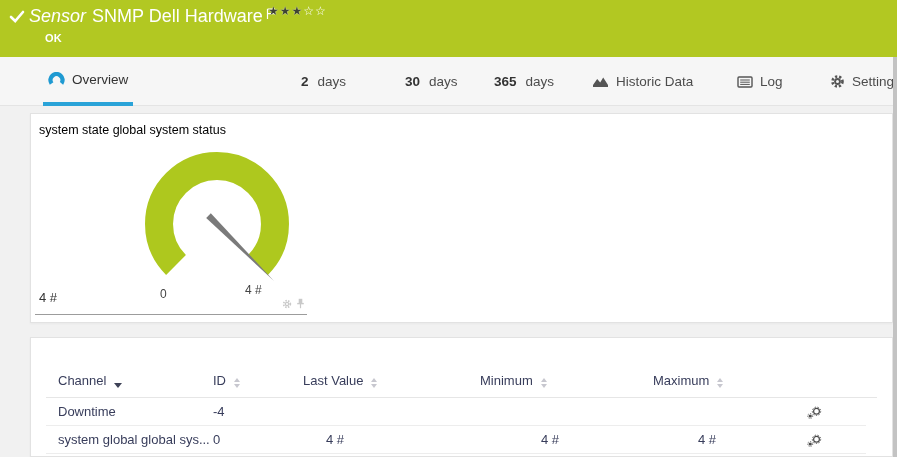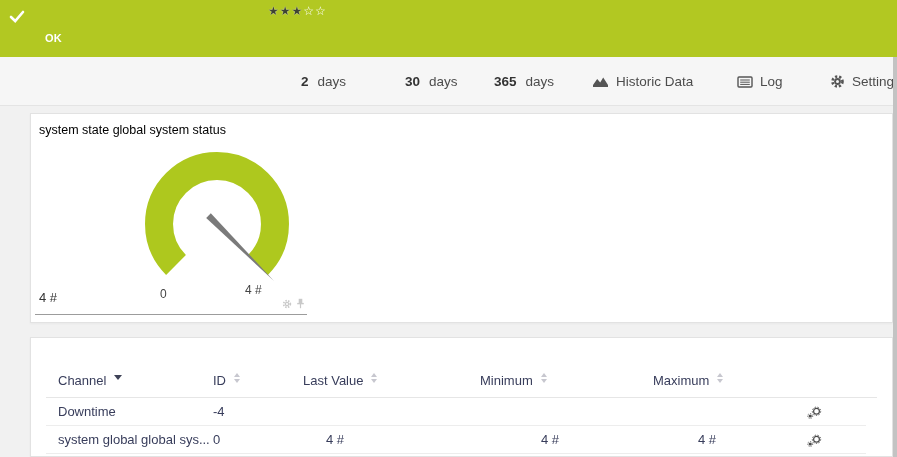--- a/index.html
+++ b/index.html
@@ -43,21 +43,21 @@
   .gauge-svg { position:absolute; left:96px; top:32px; }
   .gauge-min { position:absolute; left:129px; top:173px; font-size:12px; color:#444; }
   .gauge-max { position:absolute; left:214px; top:169px; font-size:12px; color:#444; }
   .gauge-current { position:absolute; left:8px; top:176px; font-size:13px; color:#333; }
   .gauge-tools { position:absolute; left:251px; top:184px; display:flex; gap:4px; align-items:center; }
   .gauge-tools svg { display:block; cursor:pointer; }
   .gauge-underline { position:absolute; left:4px; top:200px; width:272px; height:1px; background:#9c9c9c; }
 
   
   .thead { position:absolute; left:15px; right:15px; top:0; height:60px; border-bottom:1px solid #e6e6e6; }
-  .th { position:absolute; bottom:9px; display:flex; align-items:flex-start; gap:8px; font-size:13px; color:#383d5b; cursor:pointer; white-space:nowrap; }
+  .th { position:absolute; bottom:9px; display:flex; align-items:flex-end; gap:8px; font-size:13px; color:#383d5b; cursor:pointer; white-space:nowrap; }
   .th-channel { left:12px; } .th-id { left:167px; } .th-lastvalue { left:257px; }
   .th-minimum { left:434px; } .th-maximum { left:607px; }
   .caret-down { width:0; height:0; border-left:4.5px solid transparent; border-right:4.5px solid transparent; border-top:5.5px solid #3e4257; margin-top:2px; }
   .sort-dual { display:flex; flex-direction:column; gap:2px; }
   .tri-up { width:0; height:0; border-left:3.5px solid transparent; border-right:3.5px solid transparent; border-bottom:4px solid #c7c7cf; }
   .tri-down { width:0; height:0; border-left:3.5px solid transparent; border-right:3.5px solid transparent; border-top:4px solid #c7c7cf; }
 
   .trow { position:absolute; left:15px; right:26px; height:28px; border-bottom:1px solid #ededed; cursor:pointer; }
   .trow-0 { top:60px; } .trow-1 { top:88px; }
   .td { position:absolute; top:6px; font-size:13px; color:#383d5b; white-space:nowrap; }
@@ -70,27 +70,43 @@
 </style>
 </head>
 <body>
 
 <div class="sensor-header">
   <span class="hdr-check">
     <svg width="16" height="14" viewBox="0 0 16 14">
         <path d="M2 7 L6.2 11 L14 2" stroke="#ffffff" stroke-width="2.6" fill="none" stroke-linecap="round"></path>
       </svg>
   </span>
+  <div class="hdr-title">
+    <span class="hdr-kind">Sensor</span><span>SNMP Dell Hardware</span><span class="hdr-flag">
+      <svg width="10" height="12" viewBox="0 0 10 12">
+          <path d="M1.5 1 V11 M1.5 1 H8 L6.3 3.3 L8 5.6 H1.5" stroke="#ffffff" stroke-width="1.2" fill="none"></path>
+        </svg>
+    </span>
+  </div>
   <div class="hdr-stars">
     <span class="stars-filled">★★★</span><span class="stars-empty">☆☆</span>
   </div>
   <div class="hdr-status">OK</div>
 </div>
 
 <div class="tabbar">
+  <div class="tab tab-overview active">
+    <span>
+      <svg width="17" height="15" viewBox="0 0 17 15">
+        <path d="M3.6 11.5 A6 6 0 1 1 13.4 11.5" stroke="#1f9ad2" stroke-width="4.4" fill="none"></path>
+        <path d="M8 7.3 L13 12.4" stroke="#f6f6f6" stroke-width="1.7"></path>
+      </svg>
+    </span>
+    <span>Overview</span>
+  </div>
   <div class="tab tab-2days">
     <span class="num">2</span>
     <span>days</span>
   </div>
   <div class="tab tab-30days">
     <span class="num">30</span>
     <span>days</span>
   </div>
   <div class="tab tab-365days">
     <span class="num">365</span>

